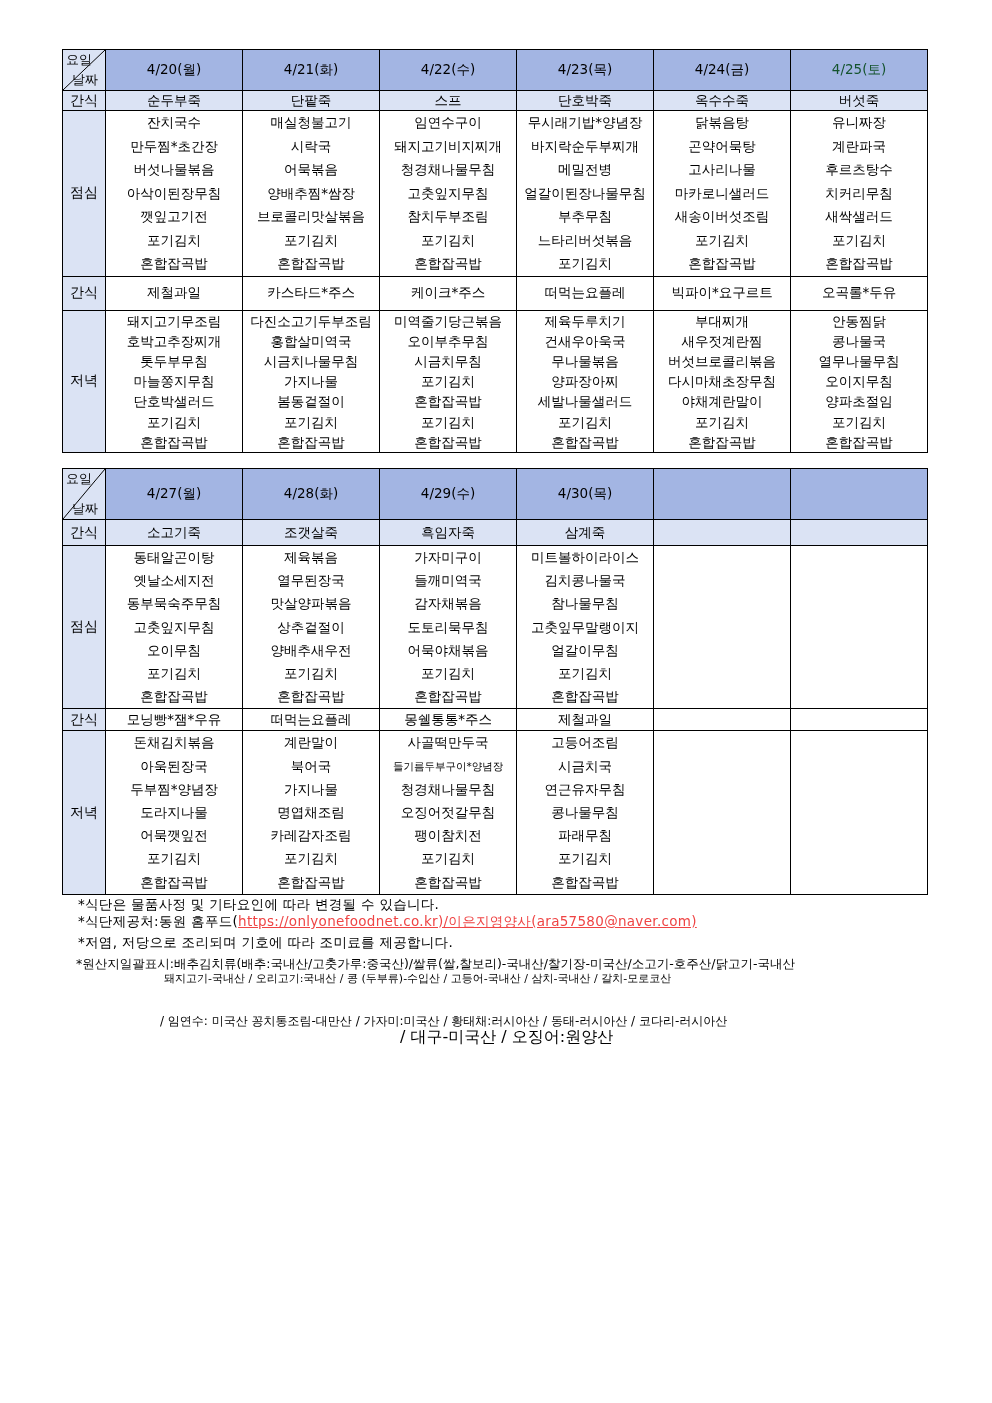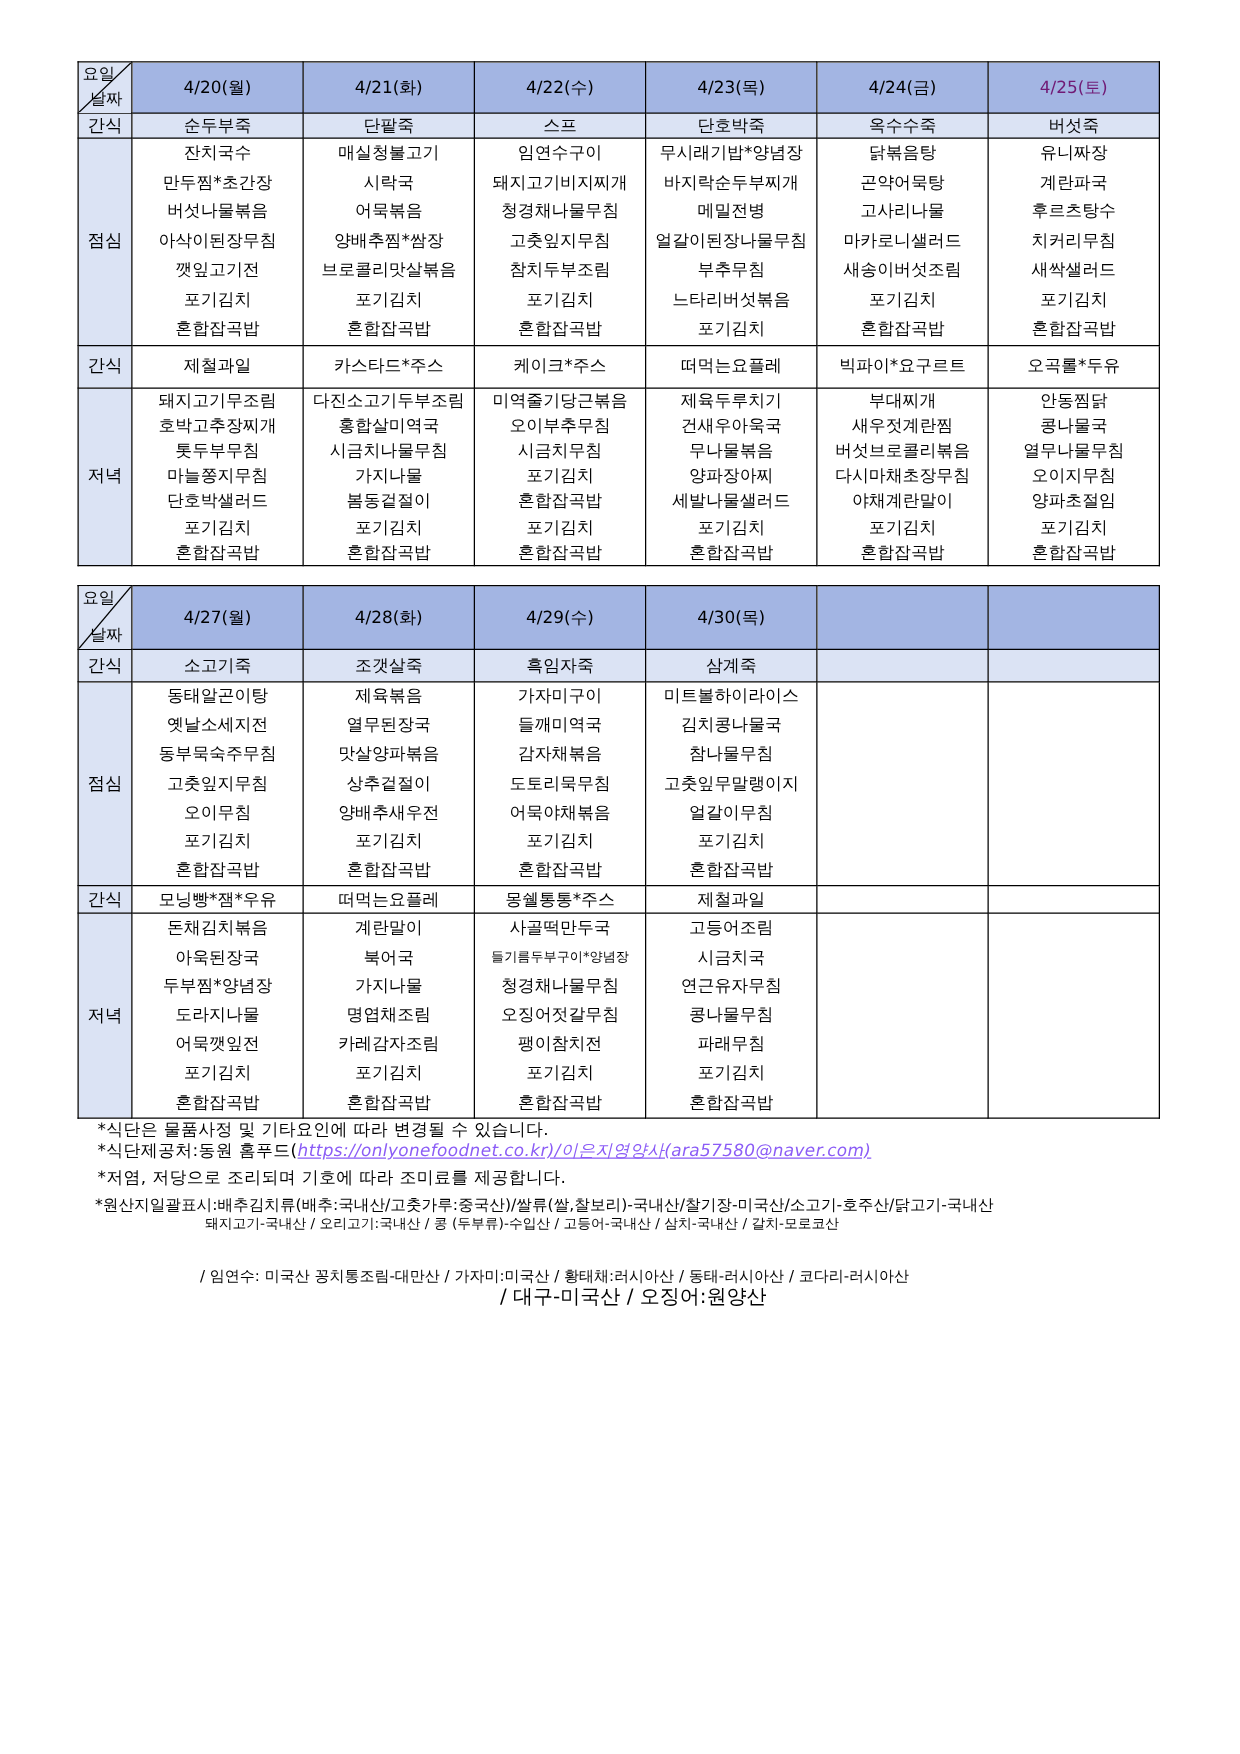--- a/index.html
+++ b/index.html
@@ -11,29 +11,29 @@
   .hdr td { background: #a3b5e3; height: 40px; }
   .hdr td.corner { background: #dbe3f4; position: relative; font-size: 13px; line-height: 18px; text-align: left; }
   .corner .c-top { position: absolute; left: 3px; top: 1px; }
   .corner .c-bot { position: absolute; left: 9px; bottom: 1px; }
   .corner svg { position: absolute; left: 0; top: 0; width: 100%; height: 100%; }
   td.label { background: #dbe3f4; font-size: 14px; margin-left: 48px; }
   tr.snack1 td { height: 19px; }
   tr.snack1 td.val { background: #dbe3f4; }
   tr.snack2 td { height: 33px; }
   .w2 tr.snack2 td { height: 21px; }
-  .saturday { color: #701a75; }
+  .saturday { color: #14532d; }
   .list { display: flex; flex-direction: column; align-items: center; }
   .lunch .list span { line-height: 23.5px; }
   .dinner .list span { line-height: 20.2px; }
   .w2 .lunch .list span, .w2 .dinner .list span { line-height: 23.2px; text-align: center; }
   .small { font-size: 10.5px; }
   .notes { position: absolute; left: 78px; top: 896px; font-size: 13.5px; line-height: 17px; }
   .notes .ln { white-space: nowrap; letter-spacing: 0.3px; }
-  .notes a { color: #8b5cf6; text-decoration: underline; font-style: italic; }
+  .notes a { color: #ef4444; text-decoration: underline; }
   .origin { position: absolute; left: 76px; top: 956px; width: 870px; font-size: 12.5px; line-height: 15px; }
   .origin .l0 { white-space: nowrap; }
   .origin .l1 { padding-left: 88px; white-space: nowrap; font-size: 11px; }
   .origin .l2 { padding-left: 84px; white-space: nowrap; font-size: 12px; margin-top: 28px; }
   .origin .l3 { padding-left: 324px; white-space: nowrap; font-size: 16px; }
 </style>
 </head>
 <body>
 
 <table class="menu w1" id="week1">

